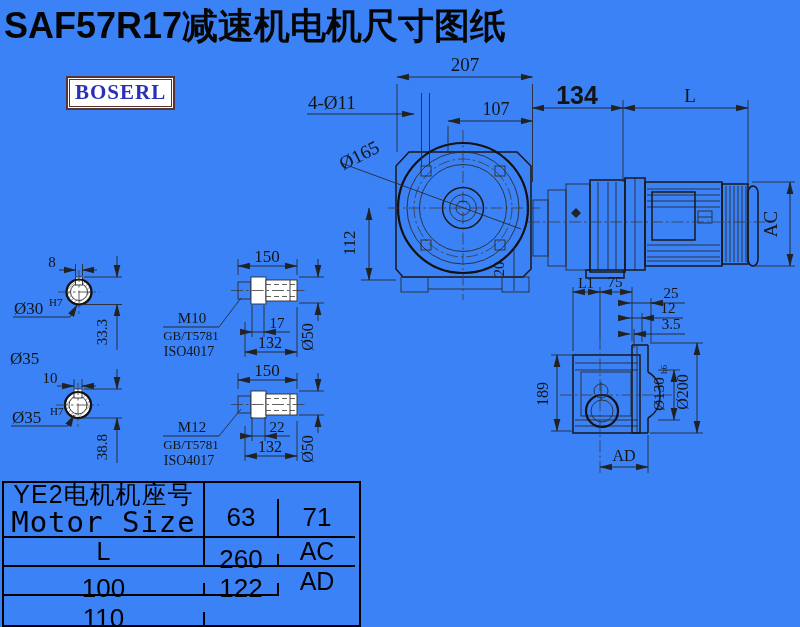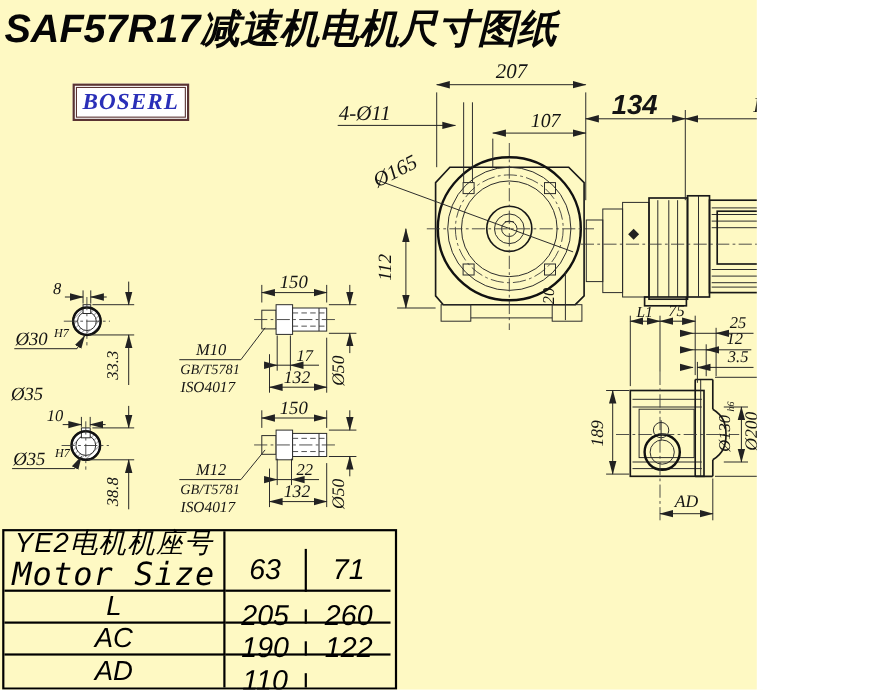--- a/index.html
+++ b/index.html
@@ -1,17 +1,17 @@
 <!DOCTYPE html>
 <html><head>
 <meta charset="utf-8">
 <style>
   html,body{margin:0;padding:0;background:#fff;}
-  #stage{position:relative;width:688px;height:627px;background:#fef9c3;overflow:hidden;
-         font-family:"Liberation Sans",sans-serif;color:#000;font-style:italic;}
+  #stage{position:relative;width:800px;height:627px;background:#3b82f6;overflow:hidden;
+         font-family:"Liberation Sans",sans-serif;color:#000;}
   #title{position:absolute;left:4px;top:2px;font-size:36px;font-weight:900;
          letter-spacing:0px;color:#060606;white-space:nowrap;}
   #logo{position:absolute;left:66px;top:76px;border:2px solid #5a3432;padding:1px;background:#fff;}
   #logo .inner{border:1.5px solid #5a3432;padding:0px 5px 2px 5px;
          font-family:"Liberation Serif",serif;font-weight:700;font-size:21px;color:#2a2fb8;
          letter-spacing:1px;line-height:24px;}
   svg{position:absolute;left:0;top:0;}
   .b{stroke:#111;stroke-width:2.2;fill:none;stroke-linecap:round}
   .m{stroke:#181818;stroke-width:1.5;fill:none}
   .t{stroke:#2a2a2a;stroke-width:0.9;fill:none}
@@ -397,24 +397,23 @@
 
   <div id="spec-table">
     <div class="cell">
       <div class="hcn">YE2电机机座号</div>
       <div class="hen">Motor Size</div>
     </div>
     <div class="cell num">63</div>
     <div class="cell num">71</div>
 
     <div class="cell rl">L</div>
-    <div class="cell num">205</div>
     <div class="cell num">260</div>
 
     <div class="cell rl">AC</div>
-    <div class="cell num">190</div>
+    <div class="cell num">100</div>
     <div class="cell num">122</div>
 
     <div class="cell rl last">AD</div>
     <div class="cell num last">110</div>
   </div>
 
 </div>
 
 </body></html>

